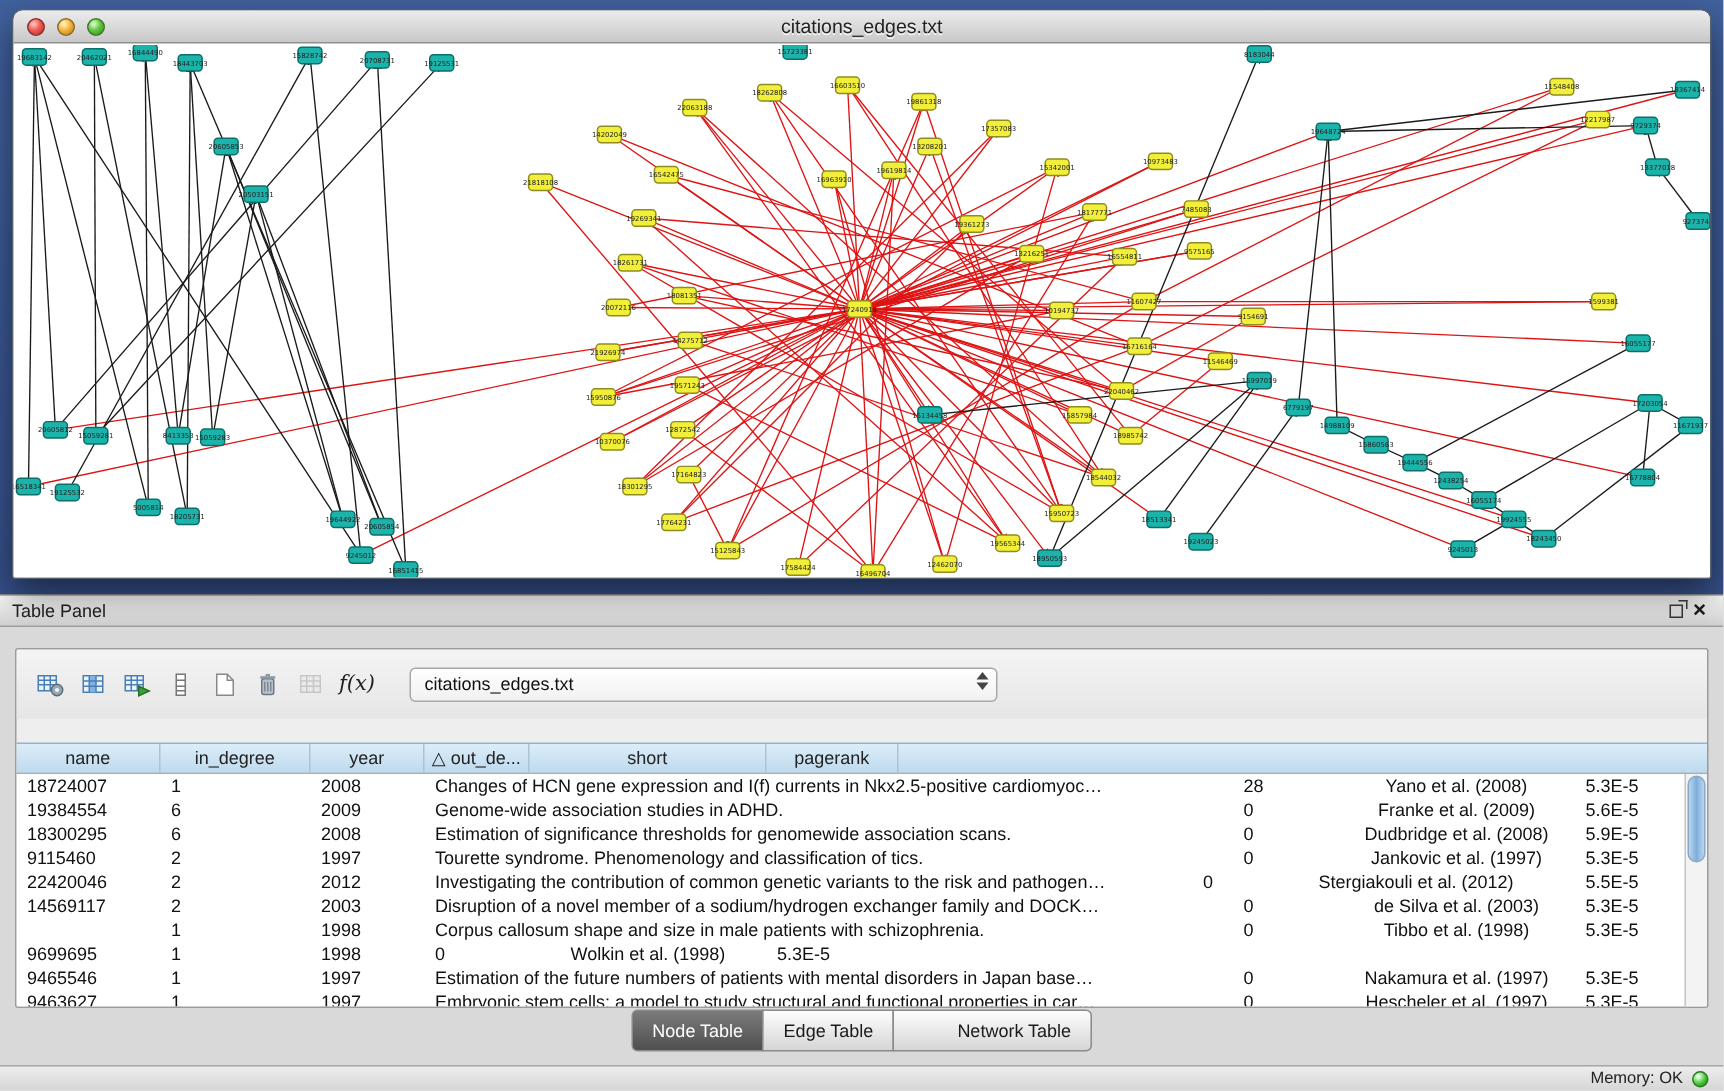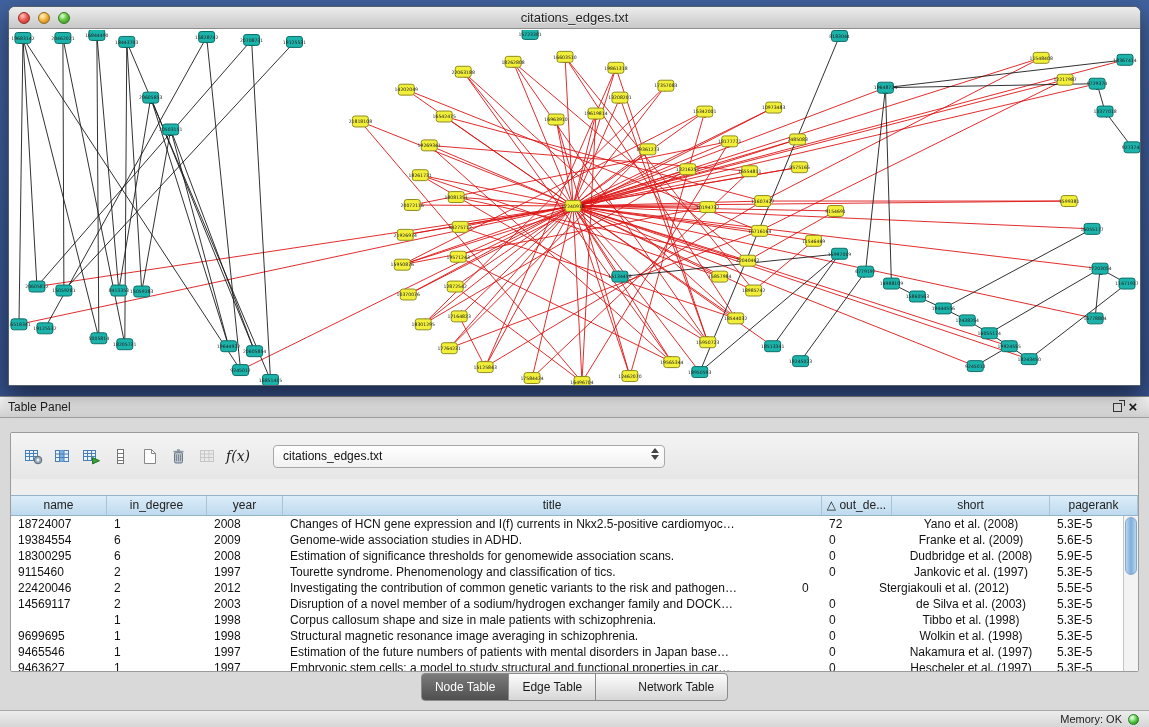--- a/index.html
+++ b/index.html
@@ -519,33 +519,32 @@
         <span class="arrows">
             <i class="up"></i>
             <i class="dn"></i>
           </span>
       </div>
     </div>
     <div class="thead" id="thead">
         <div class="th" style="width: 96px;">name</div>
         <div class="th" style="width: 100px;">in_degree</div>
         <div class="th" style="width: 76px;">year</div>
-        <div class="th" style="flex: 1 1 0%;">title</div>
         <div class="th" style="width: 70px;">△ out_de...</div>
         <div class="th" style="width: 158px;">short</div>
         <div class="th" style="width: 88px;">pagerank</div>
       </div>
     <div class="tbody">
       <div id="tbody">
           <div class="tr">
             <div class="td" style="width: 96px;">18724007</div>
             <div class="td" style="width: 100px;">1</div>
             <div class="td" style="width: 76px;">2008</div>
             <div class="td" style="flex: 1 1 0%;">Changes of HCN gene expression and I(f) currents in Nkx2.5-positive cardiomyoc…</div>
-            <div class="td" style="width: 70px;">72</div>
+            <div class="td" style="width: 70px;">28</div>
             <div class="td center" style="width: 158px;">Yano et al. (2008)</div>
             <div class="td" style="width: 88px;">5.3E-5</div>
           </div>
           <div class="tr">
             <div class="td" style="width: 96px;">19384554</div>
             <div class="td" style="width: 100px;">6</div>
             <div class="td" style="width: 76px;">2009</div>
             <div class="td" style="flex: 1 1 0%;">Genome-wide association studies in ADHD.</div>
             <div class="td" style="width: 70px;">0</div>
             <div class="td center" style="width: 158px;">Franke et al. (2009)</div>
@@ -593,21 +592,20 @@
             <div class="td" style="width: 76px;">1998</div>
             <div class="td" style="flex: 1 1 0%;">Corpus callosum shape and size in male patients with schizophrenia.</div>
             <div class="td" style="width: 70px;">0</div>
             <div class="td center" style="width: 158px;">Tibbo et al. (1998)</div>
             <div class="td" style="width: 88px;">5.3E-5</div>
           </div>
           <div class="tr">
             <div class="td" style="width: 96px;">9699695</div>
             <div class="td" style="width: 100px;">1</div>
             <div class="td" style="width: 76px;">1998</div>
-            <div class="td" style="flex: 1 1 0%;">Structural magnetic resonance image averaging in schizophrenia.</div>
             <div class="td" style="width: 70px;">0</div>
             <div class="td center" style="width: 158px;">Wolkin et al. (1998)</div>
             <div class="td" style="width: 88px;">5.3E-5</div>
           </div>
           <div class="tr">
             <div class="td" style="width: 96px;">9465546</div>
             <div class="td" style="width: 100px;">1</div>
             <div class="td" style="width: 76px;">1997</div>
             <div class="td" style="flex: 1 1 0%;">Estimation of the future numbers of patients with mental disorders in Japan base…</div>
             <div class="td" style="width: 70px;">0</div>

